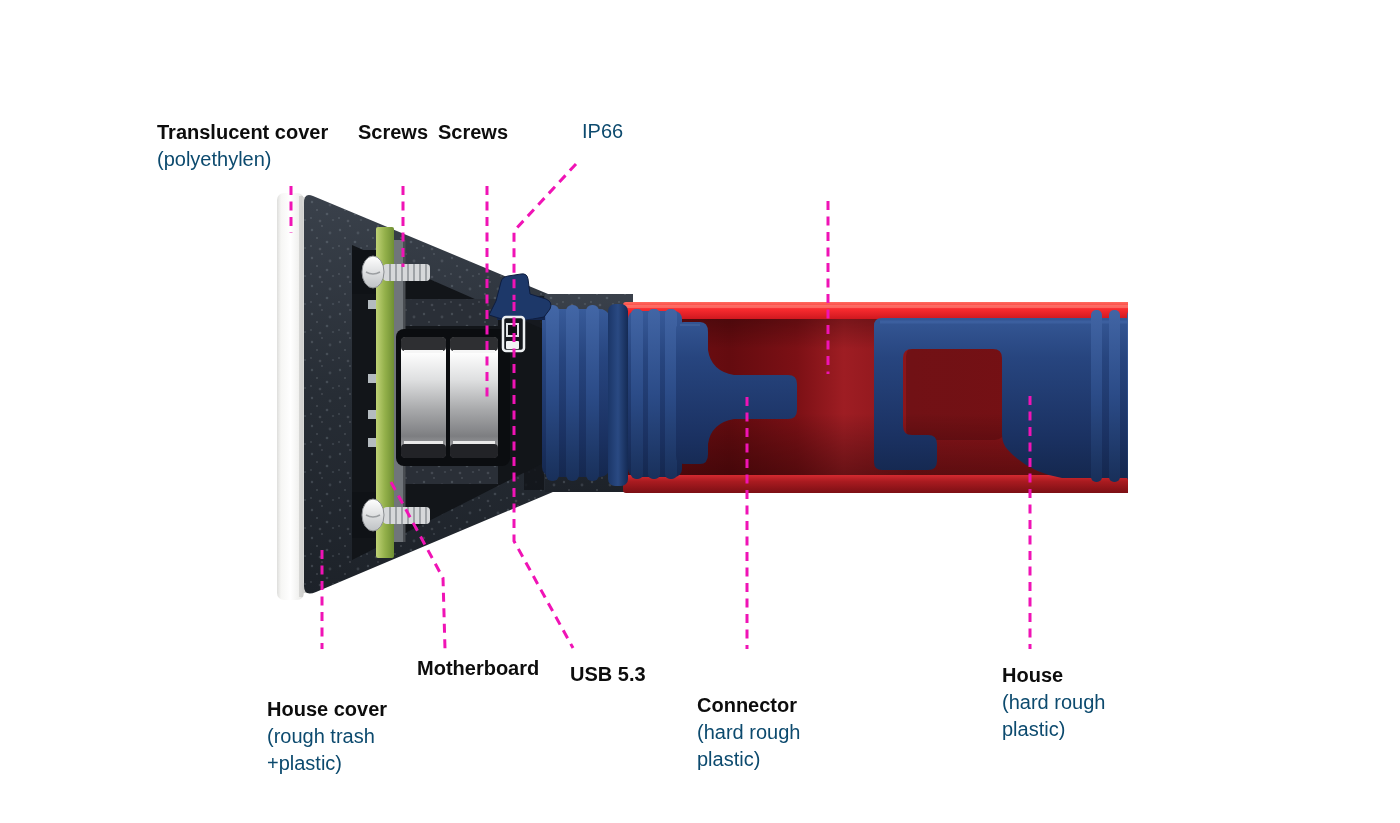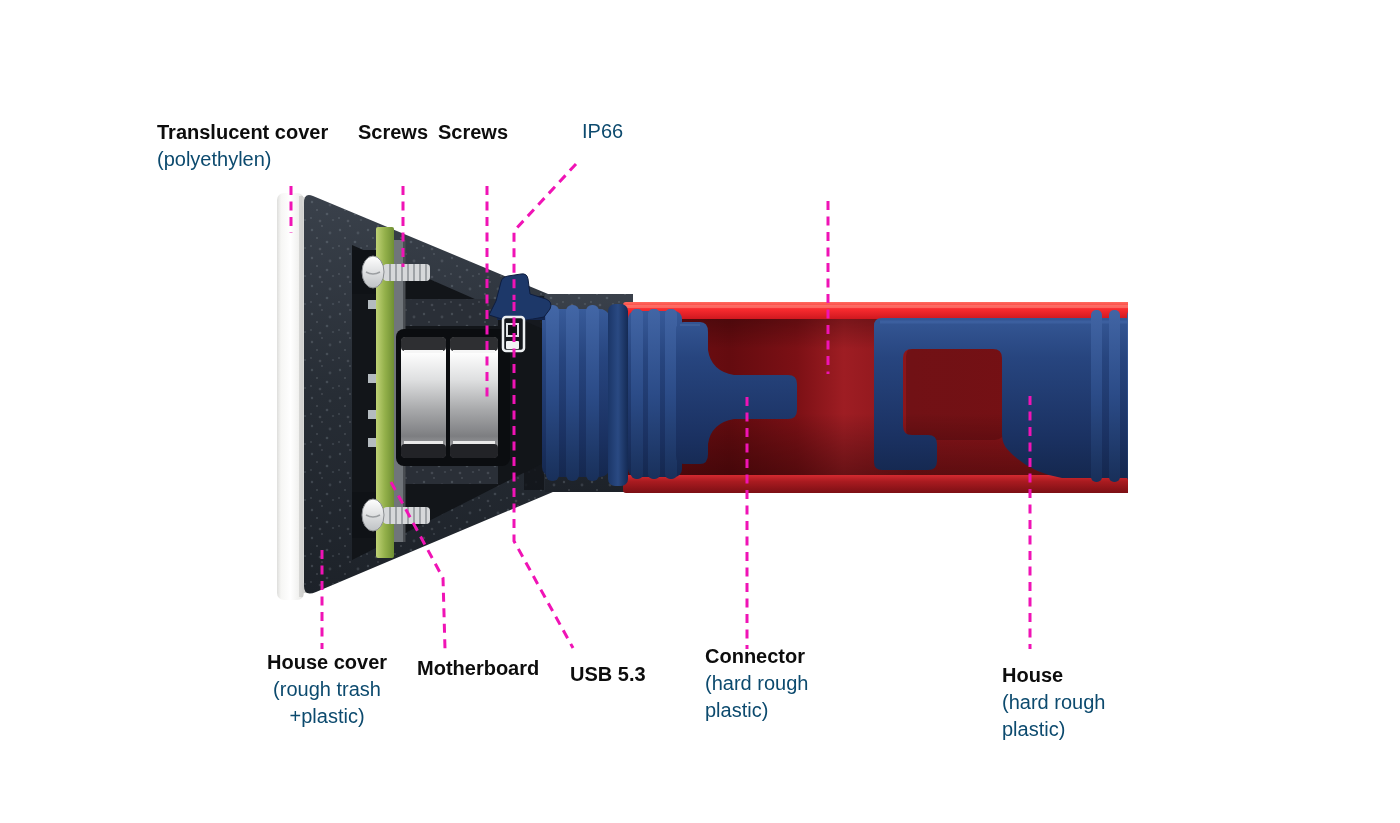--- a/index.html
+++ b/index.html
@@ -266,35 +266,35 @@
 
   <div class="label" style="left:438px;top:119px;">
     <div class="title">Screws</div>
   </div>
 
   <div class="label" style="left:582px;top:118px;width:96px;">
     <div class="sub">IP66</div>
   </div>
 
 
-  <div class="label" style="left:267px;top:649px;text-align:center;">
+  <div class="label" style="left:267px;top:696px;">
     <div class="title">House cover</div>
     <div class="sub">(rough trash</div>
     <div class="sub">+plastic)</div>
   </div>
 
   <div class="label" style="left:417px;top:655px;">
     <div class="title">Motherboard</div>
   </div>
 
   <div class="label" style="left:570px;top:661px;">
     <div class="title">USB 5.3</div>
   </div>
 
-  <div class="label" style="left:697px;top:643px;margin-left:8px;">
+  <div class="label" style="left:697px;top:692px;">
     <div class="title">Connector</div>
     <div class="sub">(hard rough</div>
     <div class="sub">plastic)</div>
   </div>
 
   <div class="label" style="left:1002px;top:662px;">
     <div class="title">House</div>
     <div class="sub">(hard rough</div>
     <div class="sub">plastic)</div>
   </div>

